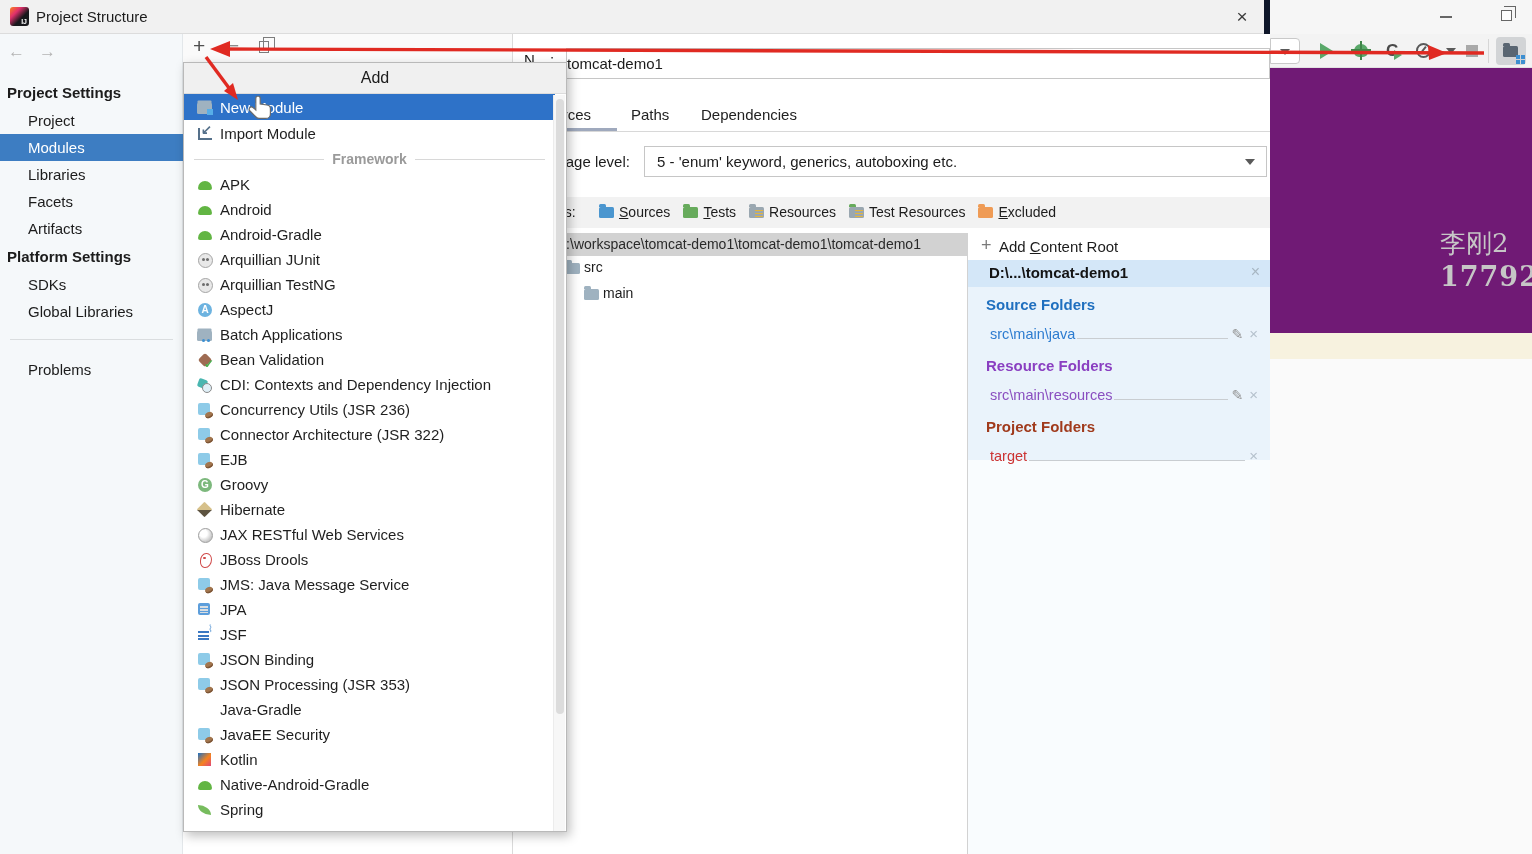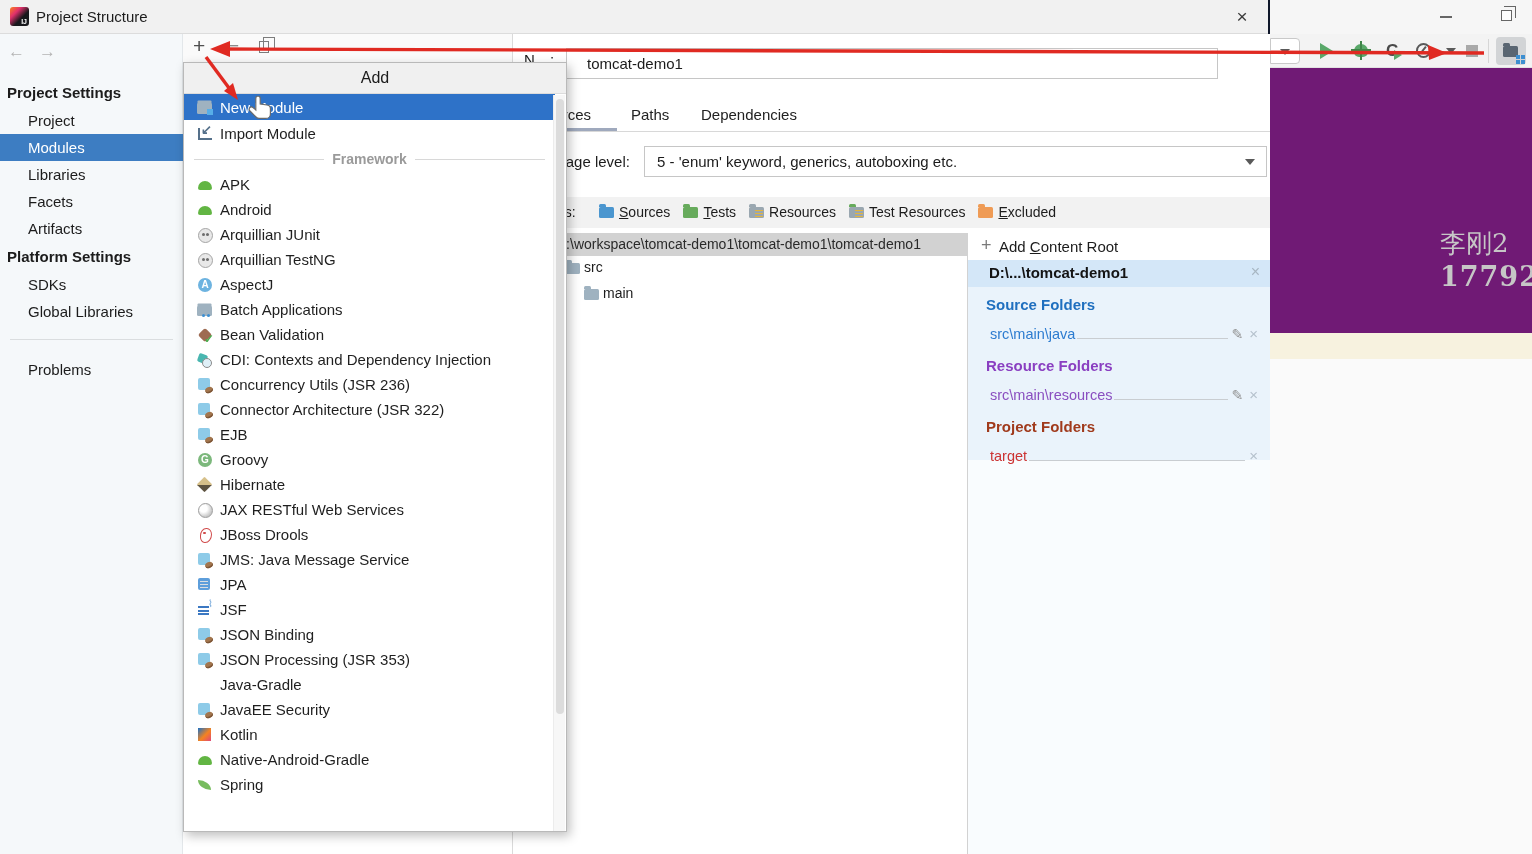--- a/index.html
+++ b/index.html
@@ -32,21 +32,21 @@
   .ps-icon::before { content:""; position:absolute; top:-3px; left:0; width:7px; height:3px; background:#5a6672; border-radius:1.5px 1.5px 0 0; }
   .ps-icon::after { content:""; position:absolute; right:-2px; bottom:-2px; width:4px; height:4px; background:#3d8fd1; box-shadow:5px 0 0 #3d8fd1, 0 5px 0 #3d8fd1, 5px 5px 0 #3d8fd1; }
   .bg-editor { position:absolute; left:0; top:68px; width:262px; height:786px; background:#701a75; overflow:hidden; }
   .watermark { position:absolute; left:170px; top:158px; color:#c6c6c6; font-family:"DejaVu Serif","Liberation Serif",serif; }
   .watermark .wm1 { font-size:26px; }
   .watermark .wm2 { font-size:27px; font-weight:bold; letter-spacing:1px; white-space:nowrap; }
   .cream-band { position:absolute; left:0; top:265px; width:262px; height:26px; background:#f7f2df; }
   .bg-lower { position:absolute; left:0; top:291px; width:262px; height:495px; background:#fafafa; }
 
   
-  .dialog { position:absolute; left:0; top:0; width:1270px; height:854px; background:#ffffff; border-right:2px solid #0f172a; }
+  .dialog { position:absolute; left:0; top:0; width:1270px; height:854px; background:#ffffff; border-right:6px solid #0f172a; }
   .dlg-titlebar { position:absolute; left:0; top:0; width:100%; height:34px; background:#f1f1f1; border-bottom:1px solid #dcdcdc; }
   .dlg-logo { position:absolute; left:10px; top:7px; width:19px; height:19px; border-radius:3px; background:linear-gradient(135deg,#fc801d 0%,#e1306c 30%,#18181c 60%); }
   .dlg-logo::after { content:"IJ"; position:absolute; right:2px; bottom:1px; font-size:7px; font-weight:bold; color:#fff; }
   .dlg-title { position:absolute; left:36px; top:8px; font-size:15px; color:#1c1c1c; }
   .dlg-close { position:absolute; left:1230px; top:5px; width:24px; height:24px; font-size:19px; color:#3c3c3c; text-align:center; line-height:23px; cursor:default; }
 
   
   .dlg-sidebar { position:absolute; left:0; top:34px; width:183px; height:820px; background:#f5f8fa; border-right:1px solid #e3e7ea; }
   .nav-arrows { position:absolute; left:8px; top:8px; color:#b4b4b4; font-size:17px; letter-spacing:14px; }
   .sb-list { position:absolute; left:0; top:44px; width:183px; }
@@ -60,21 +60,21 @@
   .mod-toolbar { position:absolute; left:183px; top:34px; width:329px; height:28px; background:#fafafa; }
   .tb-add { position:absolute; left:10px; top:0px; font-size:21px; color:#4f4f4f; }
   .tb-remove { position:absolute; left:45px; top:1px; font-size:19px; color:#8a8a8a; }
   .tb-copy { position:absolute; left:76px; top:7px; width:10px; height:12px; border:1.6px solid #7c7c7c; background:#fafafa; }
   .tb-copy::before { content:""; position:absolute; left:2.5px; top:-5px; width:10px; height:12px; border:1.6px solid #7c7c7c; border-bottom:none; }
 
   
   .editor { position:absolute; left:513px; top:34px; width:757px; height:820px; background:#fff; }
   .name-frag { position:absolute; top:17px; font-size:15px; color:#1c1c1c; }
   .nf-left { left:11px; } .nf-right { left:37px; }
-  .name-field { position:absolute; left:53px; top:14px; width:652px; height:31px; border:1px solid #c6c6c6; background:#fff; font-size:15px; padding:0 20px; color:#1b1b1b; font-family:"Liberation Sans",sans-serif; }
+  .name-field { position:absolute; left:53px; top:14px; width:704px; height:31px; border:1px solid #c6c6c6; background:#fff; font-size:15px; padding:0 0; color:#1b1b1b; font-family:"Liberation Sans",sans-serif; }
   .tabs { position:absolute; left:0; top:72px; height:26px; }
   .tab { position:absolute; top:0; font-size:15px; color:#222; }
   .tab-sources { left:23px; } .tab-paths { left:118px; } .tab-deps { left:188px; }
   .tab-underline { position:absolute; left:23px; top:22px; width:81px; height:3px; background:#9fa9bd; }
   .tabs-sep { position:absolute; left:0; top:97px; width:757px; height:1px; background:#d8d8d8; }
   .lvl-label { position:absolute; left:11px; top:119px; font-size:15px; color:#1c1c1c; white-space:nowrap; }
   .lvl-combo { position:absolute; left:131px; top:112px; width:623px; height:31px; border:1px solid #c6c6c6; background:#fff; }
   .lvl-value { position:absolute; left:12px; top:6px; font-size:15px; color:#1b1b1b; }
   .lvl-arrow { left:600px; top:12px; }
   .mark-row { position:absolute; left:0; top:163px; width:757px; height:31px; background:#f2f2f2; }
@@ -345,20 +345,24 @@
     <div id="framework-list">
         <div class="pp-row">
           <span class="fw-icon android-icon"></span>
           <span class="pp-label">APK</span>
         </div>
         <div class="pp-row">
           <span class="fw-icon android-icon"></span>
           <span class="pp-label">Android</span>
         </div>
         <div class="pp-row">
+          <span class="fw-icon android-icon"></span>
+          <span class="pp-label">Android-Gradle</span>
+        </div>
+        <div class="pp-row">
           <span class="fw-icon arquillian-icon"></span>
           <span class="pp-label">Arquillian JUnit</span>
         </div>
         <div class="pp-row">
           <span class="fw-icon arquillian-icon"></span>
           <span class="pp-label">Arquillian TestNG</span>
         </div>
         <div class="pp-row">
           <span class="fw-icon aspectj-icon"></span>
           <span class="pp-label">AspectJ</span>

